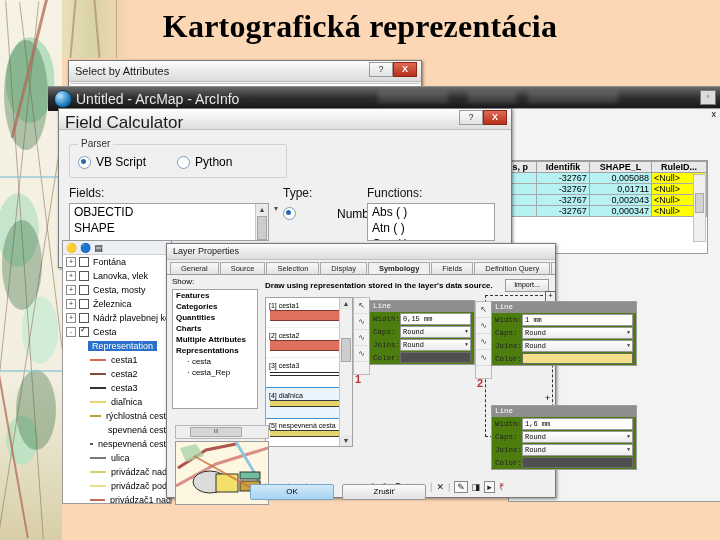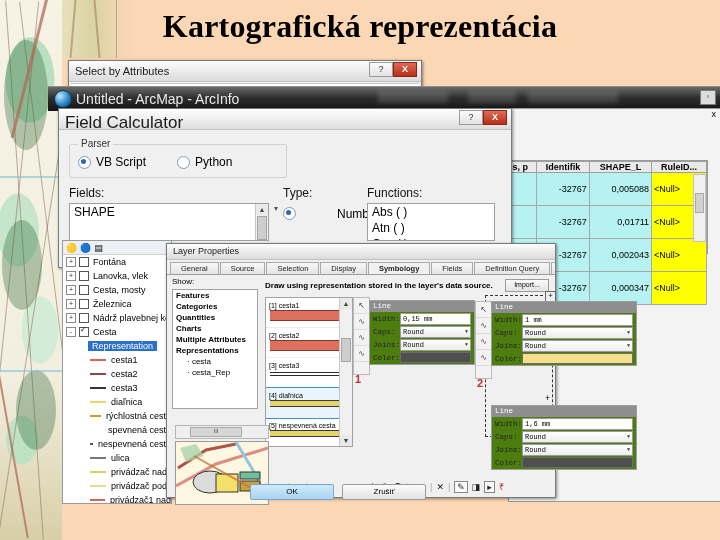--- a/index.html
+++ b/index.html
@@ -76,21 +76,21 @@
   .listbox{background:#fff;border:1px solid #a0a0a0;position:relative;overflow:hidden;}
   .listbox .it{font-size:12px;padding:1px 4px;white-space:nowrap;}
   .vscroll{position:absolute;right:0;top:0;width:12px;bottom:0;background:#f0f0f0;border-left:1px solid #c6c6c6;}
   .vscroll .thumb{position:absolute;left:1px;right:1px;height:22px;background:#cdcdcd;border:1px solid #a6a6a6;}
   .vscroll .ar{position:absolute;left:0;right:0;height:11px;text-align:center;font-size:7px;line-height:11px;color:#444;background:#e9e9e9;}
 
   
   #atable{left:500px;top:160px;width:206px;height:92px;background:#fff;border:1px solid #9a9a9a;}
   #atable table{border-collapse:collapse;font-size:9px;width:100%;}
   #atable th{background:#e9e9e9;border:1px solid #9f9f9f;font-weight:bold;padding:0 2px;white-space:nowrap;}
-  #atable td{border:1px solid #a8a8a8;padding:11px 2px;text-align:right;white-space:nowrap;margin-left:16px;}
+  #atable td{border:1px solid #a8a8a8;padding:0 2px;text-align:right;white-space:nowrap;margin-left:16px;}
   #atable td.cy{background:#b6f2f2;}
   #atable td.yel{background:#ffff00;text-align:left;}
   #atable .sb{position:absolute;right:1px;top:13px;width:11px;height:66px;background:#f0f0f0;border:1px solid #c3c3c3;}
   #atable .sb .t{position:absolute;left:1px;right:1px;top:18px;height:18px;background:#d2d2d2;border:1px solid #aaa;}
 
   
   #toc{left:62px;top:240px;width:108px;height:262px;background:#fff;border:1px solid #9a9a9a;overflow:hidden;}
   #toc .tools{height:13px;background:#eceff3;border-bottom:1px solid #cfcfcf;display:flex;align-items:center;gap:3px;padding-left:3px;}
   #toc .tools span{font-size:9px;}
   #toc .row{display:flex;align-items:center;height:14px;font-size:9px;white-space:nowrap;padding-left:3px;}
@@ -263,20 +263,21 @@
       <span class="radio">
           <i></i>
           <span>Python</span>
         </span>
     </div>
 
     <div style="display:flex;margin-top:8px;gap:0;">
       <div style="width:200px;">
         <div class="lbl">Fields:</div>
         <div class="listbox" style="height:36px;margin-top:3px;">
+          <div class="it">OBJECTID</div>
           <div class="it">SHAPE</div>
           <div class="vscroll">
             <div class="ar" style="top:0;">▲</div>
             <div class="thumb" style="top:12px;"></div>
           </div>
         </div>
       </div>
       <div style="width:14px;text-align:center;padding-top:18px;font-size:8px;color:#555;">▾</div>
       <div style="width:84px;">
         <div class="lbl">Type:</div>

